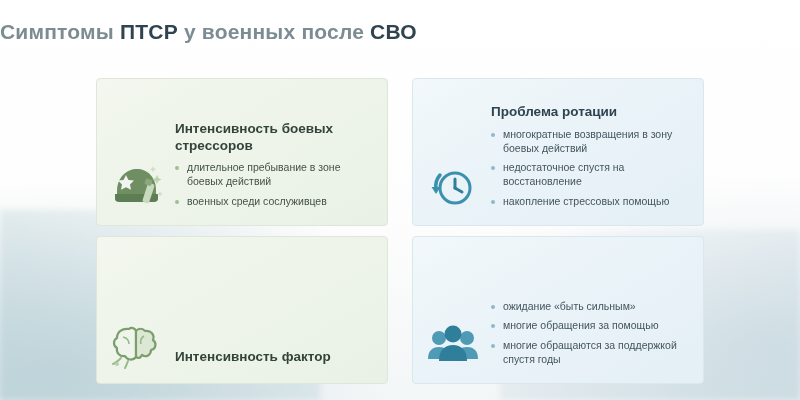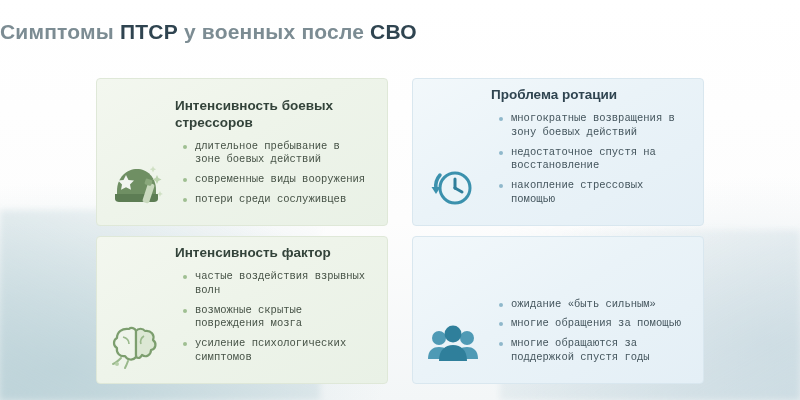--- a/index.html
+++ b/index.html
@@ -99,23 +99,22 @@
   .card-title {
     font-size: 13.5px;
     font-weight: bold;
     color: #2f4450;
     line-height: 1.25;
     margin-bottom: 7px;
   }
   .card.green .card-title { color: #33433a; }
   ul.bullets {
     list-style: none;
-    margin: 8px;
+    margin: 0;
     padding: 0;
-    font-family: Liberation Mono, monospace;
   }
   ul.bullets li {
     position: relative;
     padding-left: 12px;
     margin-bottom: 6px;
     font-size: 10.5px;
     line-height: 1.32;
     color: #44555d;
   }
   .card.green ul.bullets li { color: #465246; }
@@ -157,22 +156,21 @@
           <rect x="36" y="18" width="7" height="6" rx="1.5" fill="#8aa87c" transform="rotate(18 39 21)"></rect>
           <path d="M48 14 l1.4 3.1 3.1 1.4 -3.1 1.4 -1.4 3.1 -1.4-3.1 -3.1-1.4 3.1-1.4 Z" fill="#bcd3ae"></path>
           <path d="M44 5 l1 2.2 2.2 1 -2.2 1 -1 2.2 -1-2.2 -2.2-1 2.2-1 Z" fill="#cfe0c3"></path>
           <path d="M51 30 l.9 2 2 .9 -2 .9 -.9 2 -.9-2 -2-.9 2-.9 Z" fill="#cfe0c3"></path>
         </svg>
       </div>
       <div class="card-body">
         <div class="card-title">Интенсивность боевых стрессоров</div>
         <ul class="bullets">
           <li>длительное пребывание в зоне боевых действий</li>
-          <li>современные виды вооружения</li>
-          <li>потери среди сослуживцев</li>
+          <li>военных среди сослуживцев</li>
         </ul>
       </div>
     </div>
 
     <div class="card blue">
       <div class="icon-wrap">
         <svg width="52" height="52" viewBox="0 0 52 52">
           <circle cx="28" cy="27" r="15" fill="#eaf4f8" stroke="#3b91ad" stroke-width="3"></circle>
           <line x1="28" y1="27" x2="28" y2="18" stroke="#2f7f9b" stroke-width="3" stroke-linecap="round"></line>
           <line x1="28" y1="27" x2="35" y2="31" stroke="#2f7f9b" stroke-width="3" stroke-linecap="round"></line>
@@ -198,25 +196,20 @@
           <path d="M27 12 C29 9 34 9 36 12 C42 11 46 16 44 21 C48 24 47 30 42 31 C42 36 37 39 33 36 C31 40 27 40 27 36 Z" fill="#dce8d4" stroke="#7c9e6e" stroke-width="2.2" stroke-linejoin="round"></path>
           <path d="M14 18 c4 1 6 4 6 7" fill="none" stroke="#9ab98c" stroke-width="1.6"></path>
           <path d="M35 17 c-3 2 -4 5 -3 8" fill="none" stroke="#9ab98c" stroke-width="1.6"></path>
           <path d="M12 39 c-3 3 -5 5 -8 6" fill="none" stroke="#9ab98c" stroke-width="2" stroke-linecap="round"></path>
           <path d="M19 42 c-1 3 -2 5 -3 7" fill="none" stroke="#9ab98c" stroke-width="2" stroke-linecap="round"></path>
           <circle cx="8" cy="45" r="2" fill="#b6cfa8"></circle>
         </svg>
       </div>
       <div class="card-body">
         <div class="card-title">Интенсивность фактор</div>
-        <ul class="bullets">
-          <li>частые воздействия взрывных волн</li>
-          <li>возможные скрытые повреждения мозга</li>
-          <li>усиление психологических симптомов</li>
-        </ul>
       </div>
     </div>
 
     <div class="card blue">
       <div class="icon-wrap">
         <svg width="56" height="48" viewBox="0 0 56 48">
           <circle cx="14" cy="17" r="7" fill="#4f9ab5"></circle>
           <path d="M3 38 C3 29 8 26 14 26 C20 26 25 29 25 38 Z" fill="#4f9ab5"></path>
           <circle cx="42" cy="17" r="7" fill="#4f9ab5"></circle>
           <path d="M31 38 C31 29 36 26 42 26 C48 26 53 29 53 38 Z" fill="#4f9ab5"></path>

